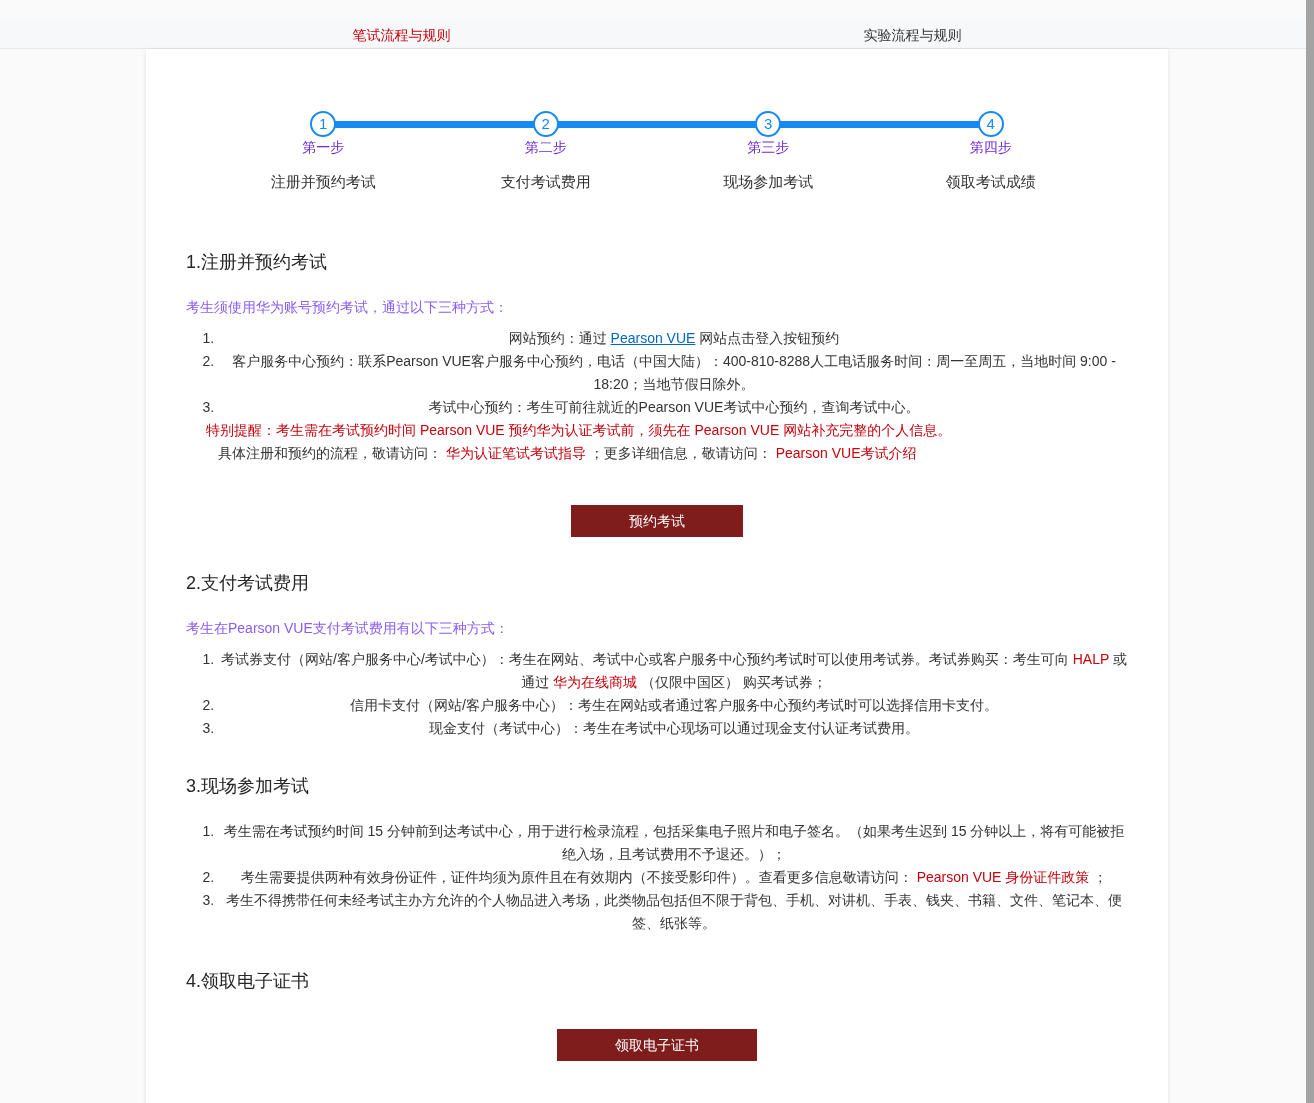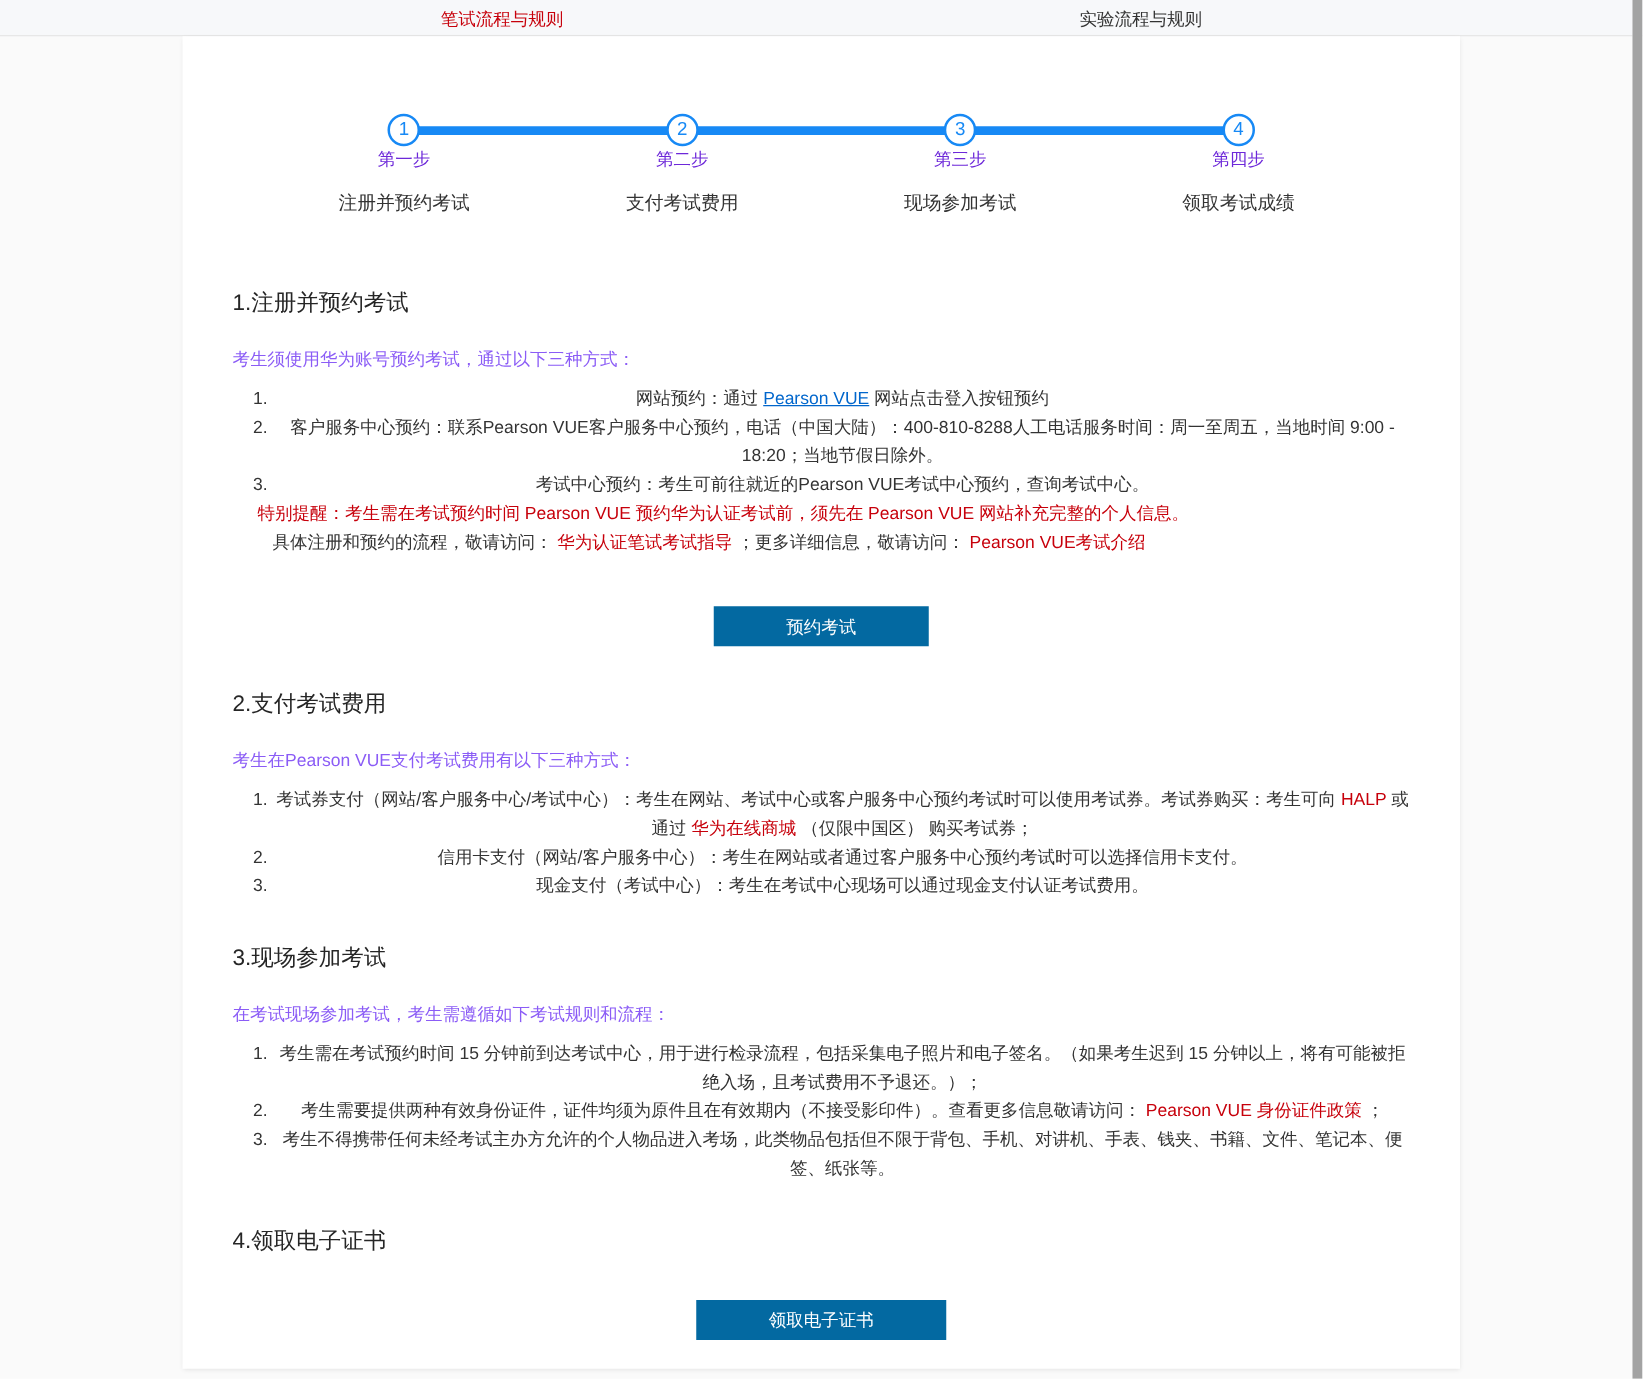--- a/index.html
+++ b/index.html
@@ -8,20 +8,21 @@
     font-family: "Liberation Sans", "DejaVu Sans", sans-serif;
     background: #fafafa;
     color: #333;
     position: relative;
   }
   
   .topbar {
     height: 29px;
     background: #f7f8fa;
     border-bottom: 1px solid #e7e7e7;
+    margin-top: 20px;
   }
   .topbar-inner {
     width: 1022px;
     margin: 0 auto;
     height: 100%;
     display: flex;
   }
   .tab {
     flex: 1;
     text-align: center;
@@ -113,21 +114,21 @@
   .notice { padding-left: 20px; font-size: 14px; line-height: 23px; }
   .notice2 { padding-left: 32px; font-size: 14px; line-height: 23px; }
   a.blue-link { color: #0066cc; text-decoration: underline; cursor: pointer; }
   a.red-link { color: #c7000b; cursor: pointer; }
   .btn-row { text-align: center; }
   .btn {
     display: inline-block;
     min-width: 172px;
     height: 32px;
     padding: 0 28px;
-    background: #0369a1;
+    background: #7f1d1d;
     color: #ffffff;
     font-size: 14px;
     line-height: 32px;
     text-align: center;
     border: none;
     cursor: pointer;
   }
   .btn-row.first { margin: 40px 0 14px 0; }
   .btn-row.last { margin-top: 36px; }
   .btn.wide { min-width: 200px; }
@@ -205,21 +206,20 @@
       <div class="para">考生在Pearson VUE支付考试费用有以下三种方式：</div>
       <ol class="items">
         <li><span>考试券支付（网站/客户服务中心/考试中心）：考生在网站、考试中心或客户服务中心预约考试时可以使用考试券。考试券购买：考生可向 </span><a class="red-link">HALP</a><span> 或通过 </span><a class="red-link">华为在线商城</a><span> （仅限中国区） 购买考试券；</span></li>
         <li>信用卡支付（网站/客户服务中心）：考生在网站或者通过客户服务中心预约考试时可以选择信用卡支付。</li>
         <li>现金支付（考试中心）：考生在考试中心现场可以通过现金支付认证考试费用。</li>
       </ol>
     </div>
 
     <div class="sec">
       <div class="sec-heading">3.现场参加考试</div>
-      <div class="para">在考试现场参加考试，考生需遵循如下考试规则和流程：</div>
       <ol class="items">
         <li>考生需在考试预约时间 15 分钟前到达考试中心，用于进行检录流程，包括采集电子照片和电子签名。（如果考生迟到 15 分钟以上，将有可能被拒绝入场，且考试费用不予退还。）；</li>
         <li><span>考生需要提供两种有效身份证件，证件均须为原件且在有效期内（不接受影印件）。查看更多信息敬请访问： </span><a class="red-link">Pearson VUE 身份证件政策</a><span> ；</span></li>
         <li>考生不得携带任何未经考试主办方允许的个人物品进入考场，此类物品包括但不限于背包、手机、对讲机、手表、钱夹、书籍、文件、笔记本、便签、纸张等。</li>
       </ol>
     </div>
 
     <div class="sec">
       <div class="sec-heading">4.领取电子证书</div>
       <div class="btn-row last">

